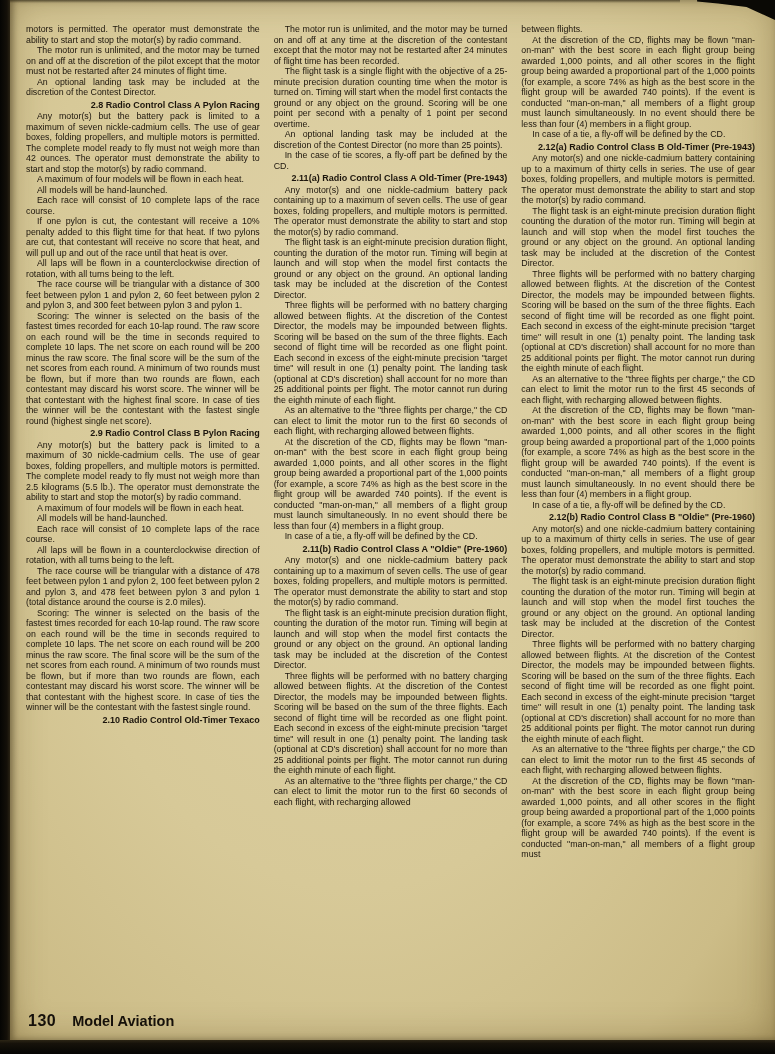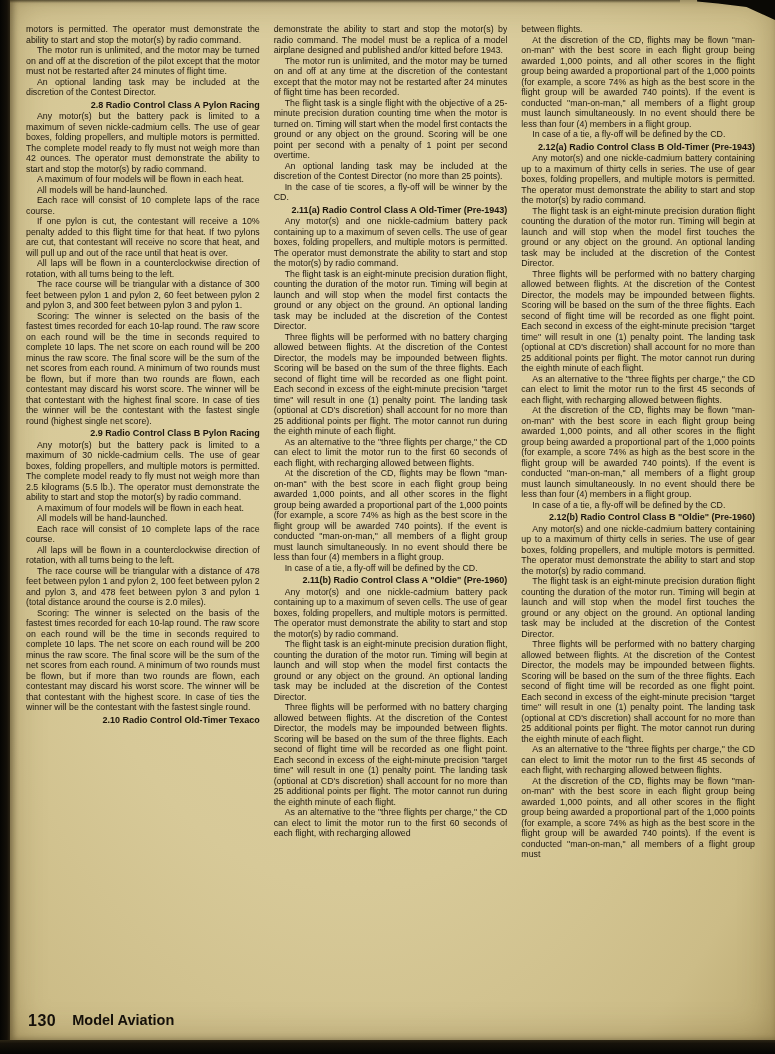--- a/index.html
+++ b/index.html
@@ -47,21 +47,21 @@
   .para { margin: 0; text-indent: 11px; }
   .para.cont { text-indent: 0; }
   .heading {
     margin: 2px 0 1px 0;
     font-size: 9px; line-height: 10.6px;
     font-weight: bold;
     text-align: right;
   }
   .footer {
     position: absolute; left: 18px; bottom: 10px;
-    display: flex; align-items: flex-start; gap: 16px;
+    display: flex; align-items: center; gap: 16px;
     color: #15100a;
   }
   .page-number { font-size: 16px; font-weight: bold; letter-spacing: 0.5px; }
   .magazine-title { font-size: 14.5px; font-weight: bold; }
 </style>
 </head>
 <body>
 
 <div class="scan-bg">
   <div class="page">
@@ -83,25 +83,24 @@
           <p class="para">Any motor(s) but the battery pack is limited to a maximum of 30 nickle-cadmium cells. The use of gear boxes, folding propellers, and multiple motors is permitted. The complete model ready to fly must not weigh more than 2.5 kilograms (5.5 lb.). The operator must demonstrate the ability to start and stop the motor(s) by radio command.</p>
           <p class="para">A maximum of four models will be flown in each heat.</p>
           <p class="para">All models will be hand-launched.</p>
           <p class="para">Each race will consist of 10 complete laps of the race course.</p>
           <p class="para">All laps will be flown in a counterclockwise direction of rotation, with all turns being to the left.</p>
           <p class="para">The race course will be triangular with a distance of 478 feet between pylon 1 and pylon 2, 100 feet between pylon 2 and pylon 3, and 478 feet between pylon 3 and pylon 1 (total distance around the course is 2.0 miles).</p>
           <p class="para">Scoring: The winner is selected on the basis of the fastest times recorded for each 10-lap round. The raw score on each round will be the time in seconds required to complete 10 laps. The net score on each round will be 200 minus the raw score. The final score will be the sum of the net scores from each round. A minimum of two rounds must be flown, but if more than two rounds are flown, each contestant may discard his worst score. The winner will be that contestant with the highest score. In case of ties the winner will be the contestant with the fastest single round.</p>
           <h3 class="heading">2.10 Radio Control Old-Timer Texaco</h3>
         </div>
       <div class="col">
-          <p class="para cont">demonstrate the ability to start and stop the motor(s) by radio command. The model must be a replica of a model airplane designed and published and/or kitted before 1943.</p>
           <p class="para">The motor run is unlimited, and the motor may be turned on and off at any time at the discretion of the contestant except that the motor may not be restarted after 24 minutes of flight time has been recorded.</p>
           <p class="para">The flight task is a single flight with the objective of a 25-minute precision duration counting time when the motor is turned on. Timing will start when the model first contacts the ground or any object on the ground. Scoring will be one point per second with a penalty of 1 point per second overtime.</p>
           <p class="para">An optional landing task may be included at the discretion of the Contest Director (no more than 25 points).</p>
-          <p class="para">In the case of tie scores, a fly-off will be winner by the CD.</p>
+          <p class="para">In the case of tie scores, a fly-off part be defined by the CD.</p>
           <h3 class="heading">2.11(a) Radio Control Class A Old-Timer (Pre-1943)</h3>
           <p class="para">Any motor(s) and one nickle-cadmium battery pack containing up to a maximum of seven cells. The use of gear boxes, folding propellers, and multiple motors is permitted. The operator must demonstrate the ability to start and stop the motor(s) by radio command.</p>
           <p class="para">The flight task is an eight-minute precision duration flight, counting the duration of the motor run. Timing will begin at launch and will stop when the model first contacts the ground or any object on the ground. An optional landing task may be included at the discretion of the Contest Director.</p>
           <p class="para">Three flights will be performed with no battery charging allowed between flights. At the discretion of the Contest Director, the models may be impounded between flights. Scoring will be based on the sum of the three flights. Each second of flight time will be recorded as one flight point. Each second in excess of the eight-minute precision "target time" will result in one (1) penalty point. The landing task (optional at CD's discretion) shall account for no more than 25 additional points per flight. The motor cannot run during the eighth minute of each flight.</p>
           <p class="para">As an alternative to the "three flights per charge," the CD can elect to limit the motor run to the first 60 seconds of each flight, with recharging allowed between flights.</p>
           <p class="para">At the discretion of the CD, flights may be flown "man-on-man" with the best score in each flight group being awarded 1,000 points, and all other scores in the flight group being awarded a proportional part of the 1,000 points (for example, a score 74% as high as the best score in the flight group will be awarded 740 points). If the event is conducted "man-on-man," all members of a flight group must launch simultaneously. In no event should there be less than four (4) members in a flight group.</p>
           <p class="para">In case of a tie, a fly-off will be defined by the CD.</p>
           <h3 class="heading">2.11(b) Radio Control Class A "Oldie" (Pre-1960)</h3>
           <p class="para">Any motor(s) and one nickle-cadmium battery pack containing up to a maximum of seven cells. The use of gear boxes, folding propellers, and multiple motors is permitted. The operator must demonstrate the ability to start and stop the motor(s) by radio command.</p>
           <p class="para">The flight task is an eight-minute precision duration flight, counting the duration of the motor run. Timing will begin at launch and will stop when the model first contacts the ground or any object on the ground. An optional landing task may be included at the discretion of the Contest Director.</p>

